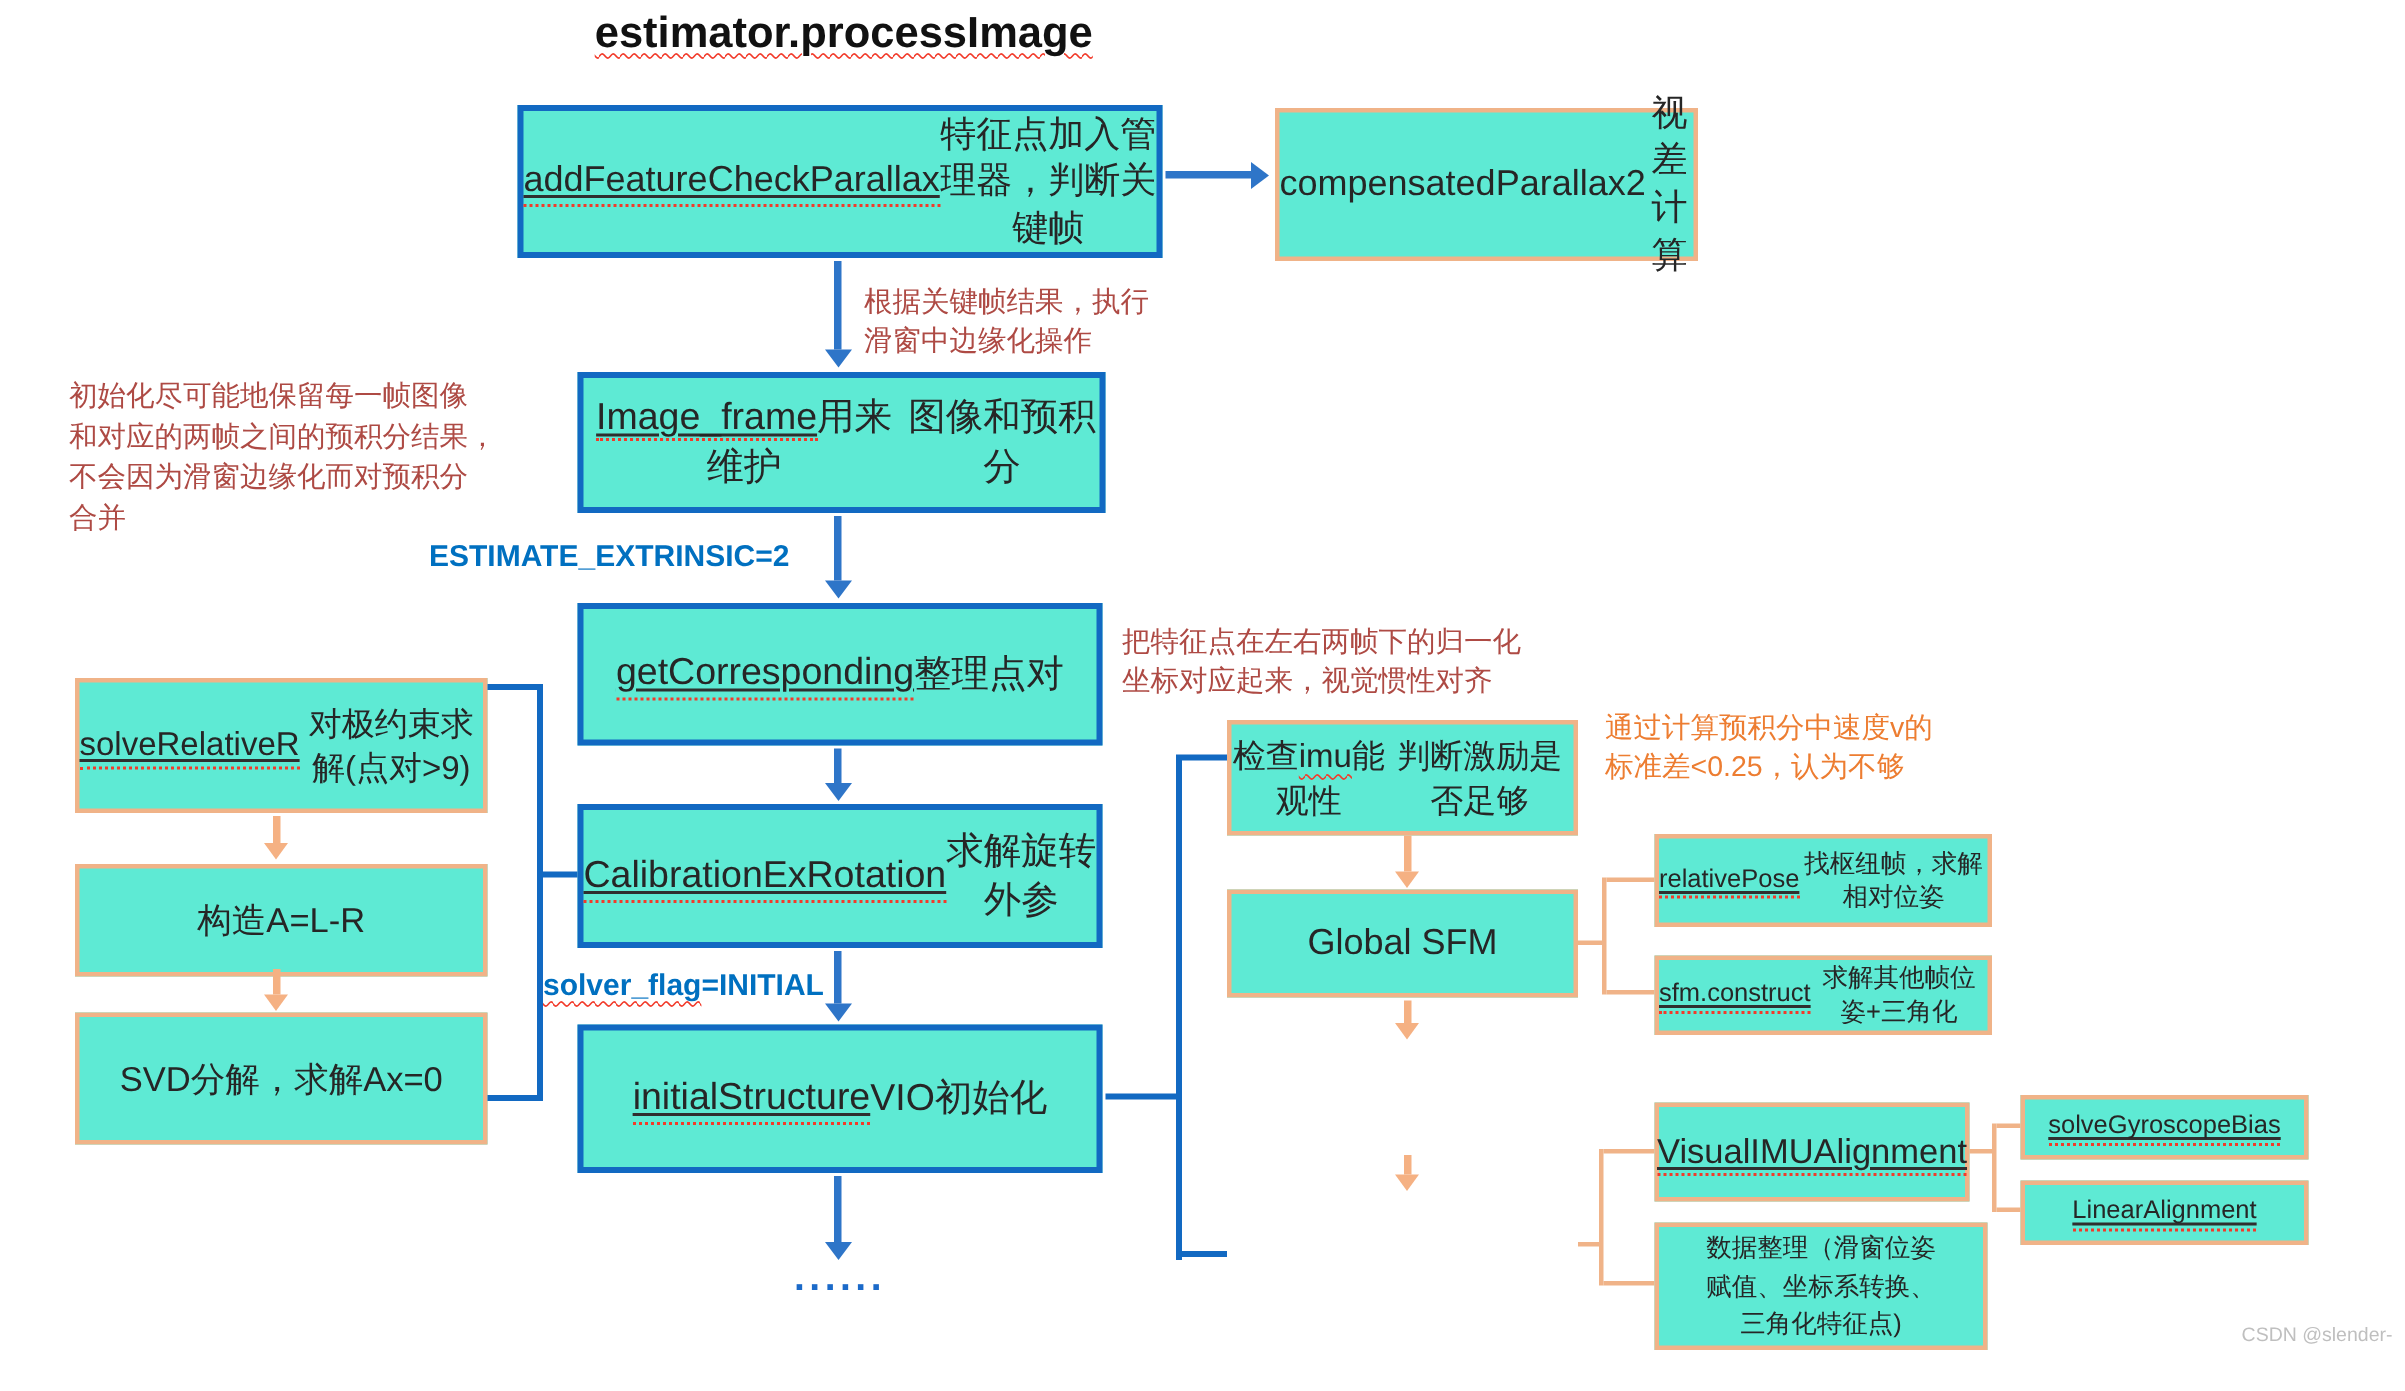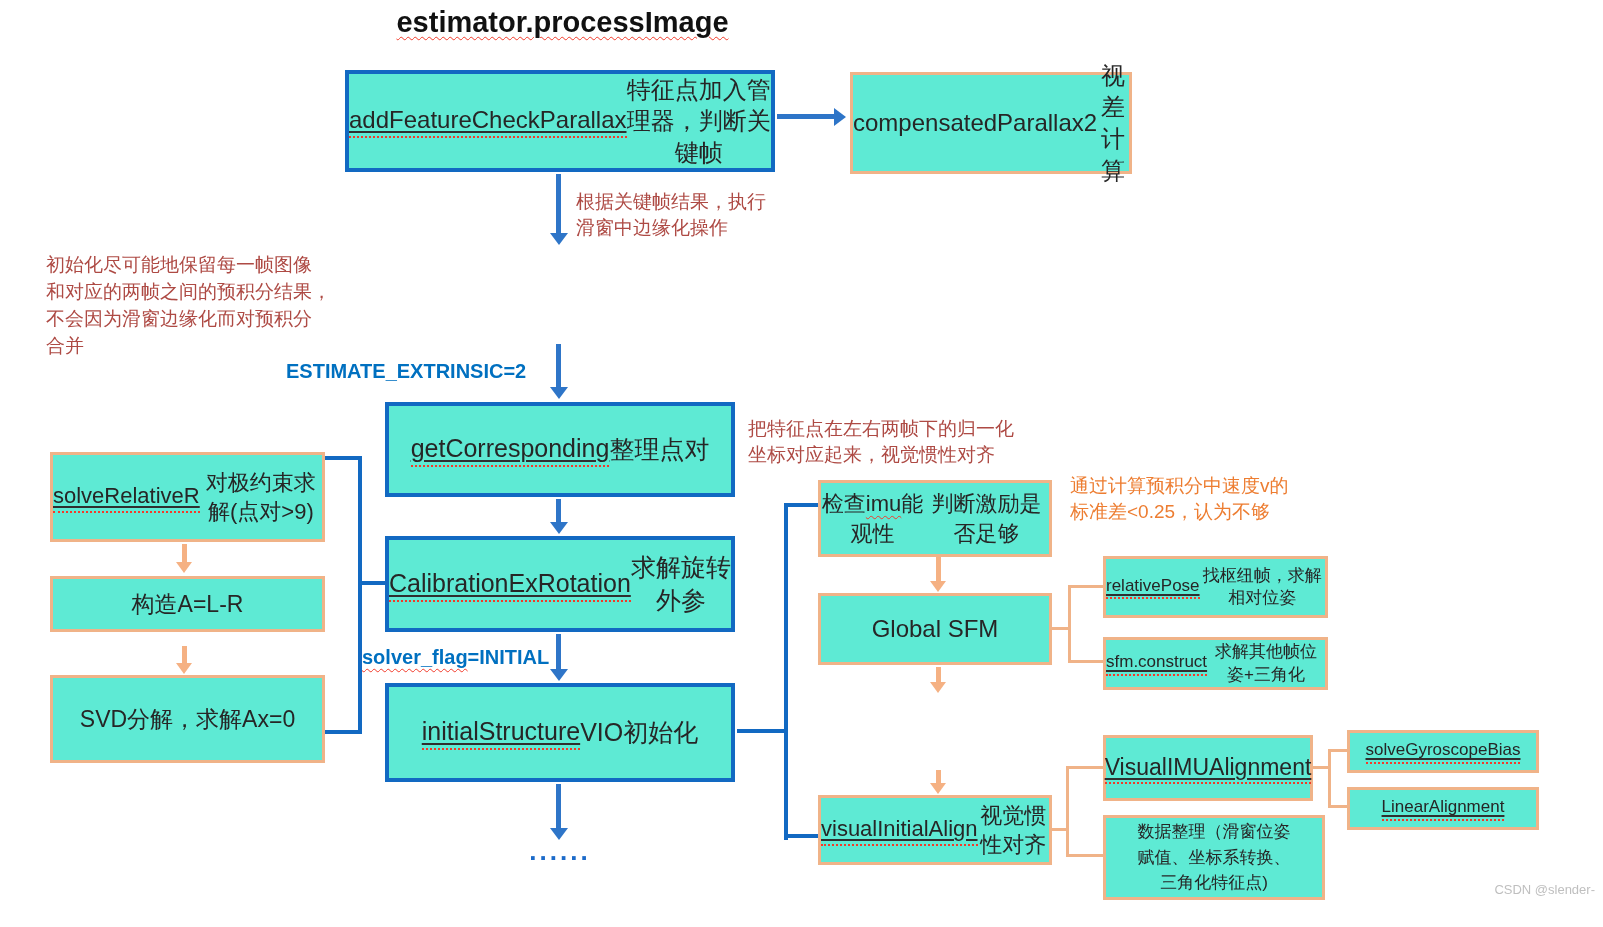--- a/index.html
+++ b/index.html
@@ -52,20 +52,24 @@
   <div class="box b-blue" style="left:345px;top:70px;width:430px;height:102px;font-size:24px;">
     <span class="u-both">addFeatureCheckParallax</span>
     <span>特征点加入管理器，判断关键帧</span>
   </div>
 
   <div class="box b-orange" style="left:850px;top:72px;width:282px;height:102px;font-size:24px;">
     <span>compensatedParallax2</span>
     <span>视差计算</span>
   </div>
 
+  <div class="box b-blue" style="left:385px;top:248px;width:352px;height:94px;font-size:25px;">
+    <span><span class="u-both">Image_frame</span><span>用来维护</span></span>
+    <span>图像和预积分</span>
+  </div>
 
   <div class="box b-blue" style="left:385px;top:402px;width:350px;height:95px;font-size:25px;">
     <span class="u-both">getCorresponding</span>
     <span>整理点对</span>
   </div>
 
   <div class="box b-blue" style="left:385px;top:536px;width:350px;height:96px;font-size:25px;">
     <span class="u-both">CalibrationExRotation</span>
     <span>求解旋转外参</span>
   </div>
@@ -73,42 +77,38 @@
   <div class="box b-blue" style="left:385px;top:683px;width:350px;height:99px;font-size:25px;">
     <span class="u-both">initialStructure</span>
     <span>VIO初始化</span>
   </div>
 
   <div class="box b-orange" style="left:50px;top:452px;width:275px;height:90px;font-size:22px;">
     <span class="u-both">solveRelativeR</span>
     <span>对极约束求解(点对&gt;9)</span>
   </div>
 
-  <div class="box b-orange" style="left:50px;top:576px;width:275px;height:56px;font-size:23px;">
+  <div class="box b-orange" style="left:50px;top:576px;width:275px;height:75px;font-size:23px;">
     <span>构造A=L-R</span>
   </div>
 
   <div class="box b-orange" style="left:50px;top:675px;width:275px;height:88px;font-size:23px;">
     <span>SVD分解，求解Ax=0</span>
   </div>
 
   <div class="box b-orange" style="left:818px;top:480px;width:234px;height:77px;font-size:22px;">
     <span><span>检查</span><span class="u-wavy">imu</span><span>能观性</span></span>
     <span>判断激励是否足够</span>
   </div>
 
   <div class="box b-orange" style="left:818px;top:593px;width:234px;height:72px;font-size:24px;">
     <span>Global SFM</span>
   </div>
 
 
-  <div class="box b-orange" style="left:818px;top:795px;width:234px;height:70px;font-size:22px;">
-    <span class="u-both">visualInitialAlign</span>
-    <span>视觉惯性对齐</span>
-  </div>
 
   <div class="box b-orange" style="left:1103px;top:556px;width:225px;height:62px;font-size:17px;">
     <span class="u-both">relativePose</span>
     <span>找枢纽帧，求解相对位姿</span>
   </div>
 
   <div class="box b-orange" style="left:1103px;top:637px;width:225px;height:53px;font-size:17px;">
     <span class="u-both">sfm.construct</span>
     <span>求解其他帧位姿+三角化</span>
   </div>

